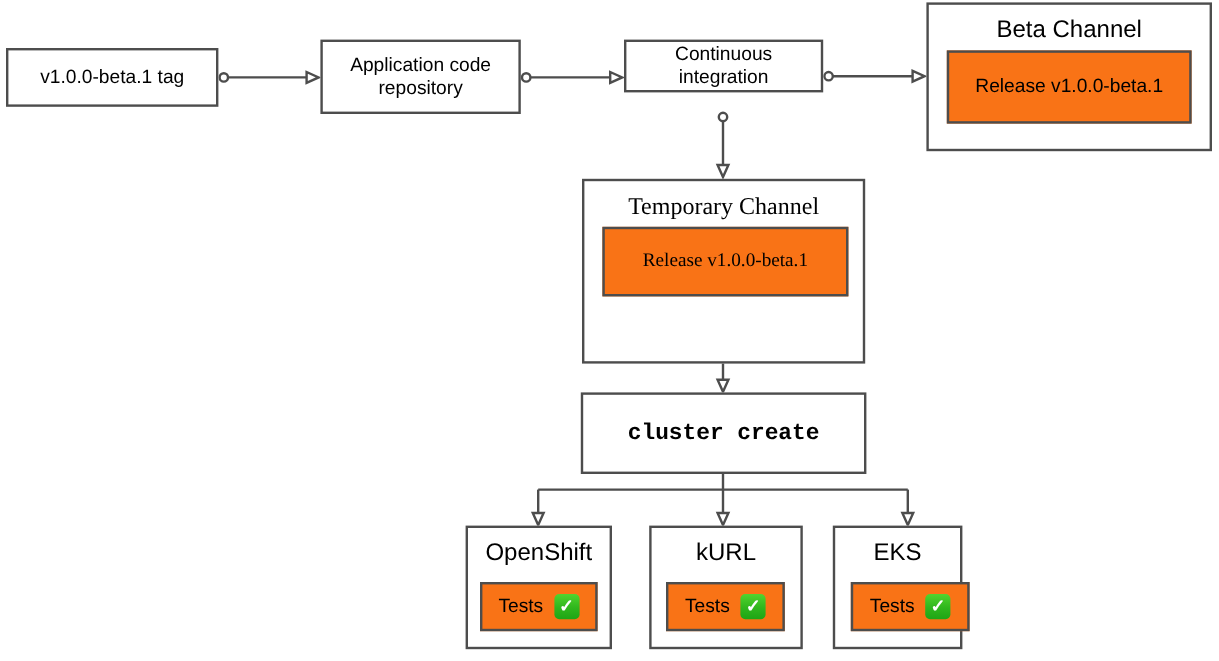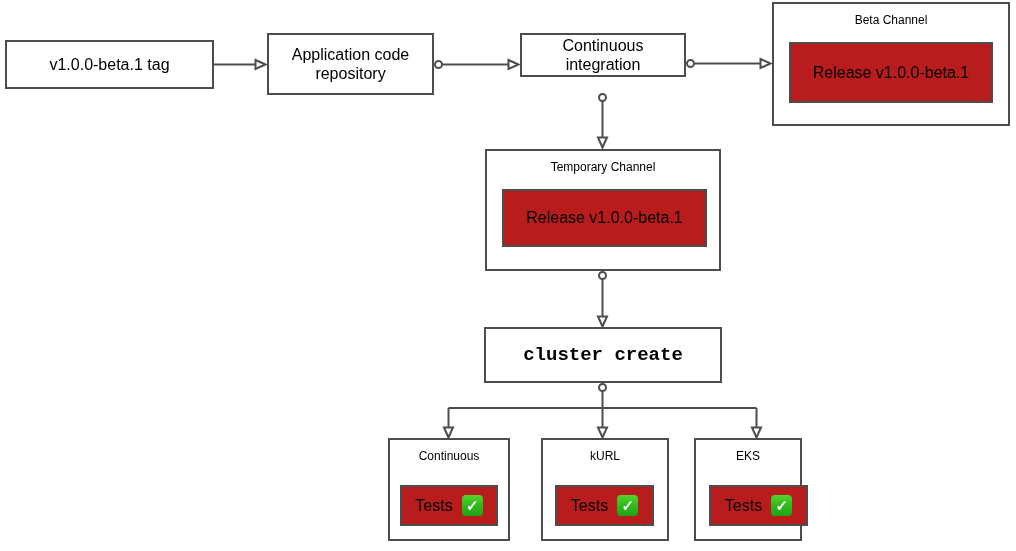--- a/index.html
+++ b/index.html
@@ -26,27 +26,27 @@
   }
   .node .label { display: block; }
   .container-node {
     position: absolute;
     background: #ffffff;
     border: 2px solid #4d4d4d;
     box-sizing: border-box;
     text-align: center;
   }
   .container-title {
-    font-size: 12px;
+    font-size: 20px;
     margin-top: 9px;
     line-height: 1.2;
   }
   .inner-node {
     position: absolute;
-    background: #b91c1c;
+    background: #f97316;
     border: 2px solid #4d4d4d;
     box-sizing: border-box;
     display: flex;
     align-items: center;
     justify-content: center;
     font-size: 16px;
   }
   .mono {
     font-family: "Liberation Mono", "DejaVu Sans Mono", monospace;
     font-weight: bold;
@@ -127,52 +127,52 @@
       <circle cx="602.5" cy="387.5" r="3.5"></circle>
       <line x1="448.5" y1="408" x2="756.5" y2="408"></line>
       <line x1="448.5" y1="408" x2="448.5" y2="427"></line>
       <line x1="756.5" y1="408" x2="756.5" y2="427"></line>
       <path class="arrow" d="M444 427.5 L448.5 437.5 L453 427.5 Z"></path>
       <path class="arrow" d="M598 427.5 L602.5 437.5 L607 427.5 Z"></path>
       <path class="arrow" d="M752 427.5 L756.5 437.5 L761 427.5 Z"></path>
     </g>
   </svg>
 
-  <div class="node" style="left:5px; top:40px; width:209px; height:49px;">
+  <div class="node" style="left:5px; top:40px; width:177px; height:49px;">
     <span class="label">v1.0.0-beta.1 tag</span>
   </div>
 
   <div class="node" style="left:267px; top:33px; width:167px; height:62px;">
     <span class="label" style="max-width:130px;">Application code repository</span>
   </div>
 
   <div class="node" style="left:520px; top:33px; width:166px; height:44px;">
     <span class="label" style="max-width:110px;">Continuous integration</span>
   </div>
 
   <div class="container-node" style="left:772px; top:2px; width:238px; height:124px;">
     <div class="container-title">Beta Channel</div>
     <div class="inner-node" style="left:15px; top:38px; width:204px; height:61px;">
       <span>Release v1.0.0-beta.1</span>
     </div>
   </div>
 
-  <div class="container-node" style="left:485px; top:149px; width:236px; height:122px;">
+  <div class="container-node" style="left:485px; top:149px; width:236px; height:154px;font-family:Liberation Serif, serif;">
     <div class="container-title">Temporary Channel</div>
     <div class="inner-node" style="left:15px; top:38px; width:205px; height:58px;">
       <span>Release v1.0.0-beta.1</span>
     </div>
   </div>
 
-  <div class="node" style="left:484px; top:327px; width:238px; height:56px;">
+  <div class="node" style="left:484px; top:327px; width:238px; height:68px;">
     <span class="label mono">cluster create</span>
   </div>
 
   <div class="container-node" style="left:388px; top:438px; width:122px; height:103px;">
-    <div class="container-title">Continuous</div>
+    <div class="container-title">OpenShift</div>
     <div class="inner-node" style="left:10px; top:45px; width:98px; height:41px;">
       <span class="tests-row">
         <span>Tests</span>
         <span class="check-icon">✓</span>
       </span>
     </div>
   </div>
 
   <div class="container-node" style="left:541px; top:438px; width:128px; height:103px;">
     <div class="container-title">kURL</div>

